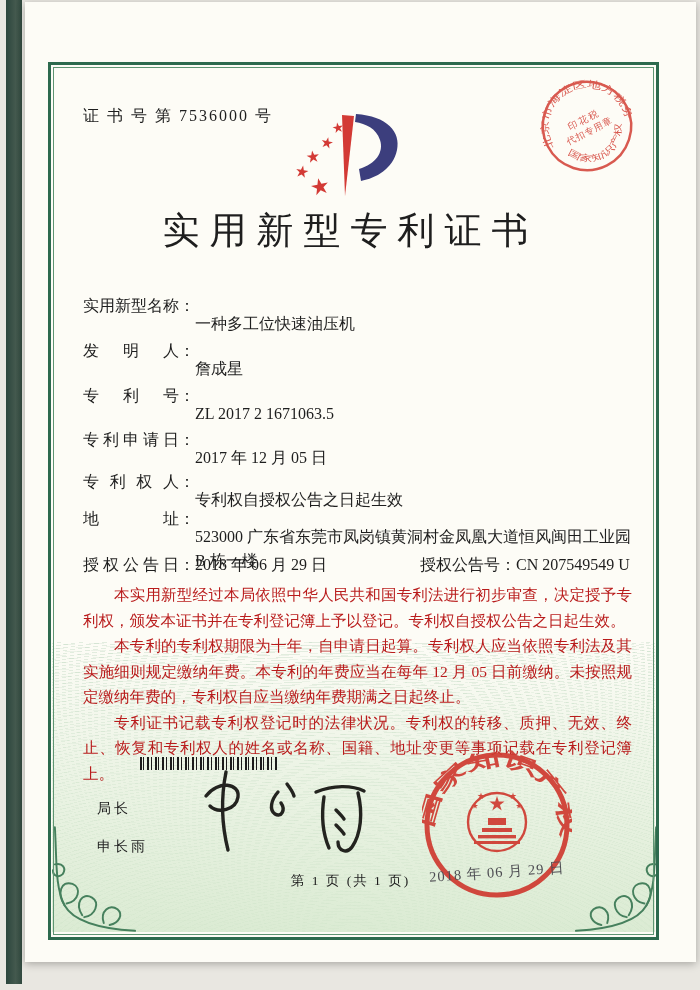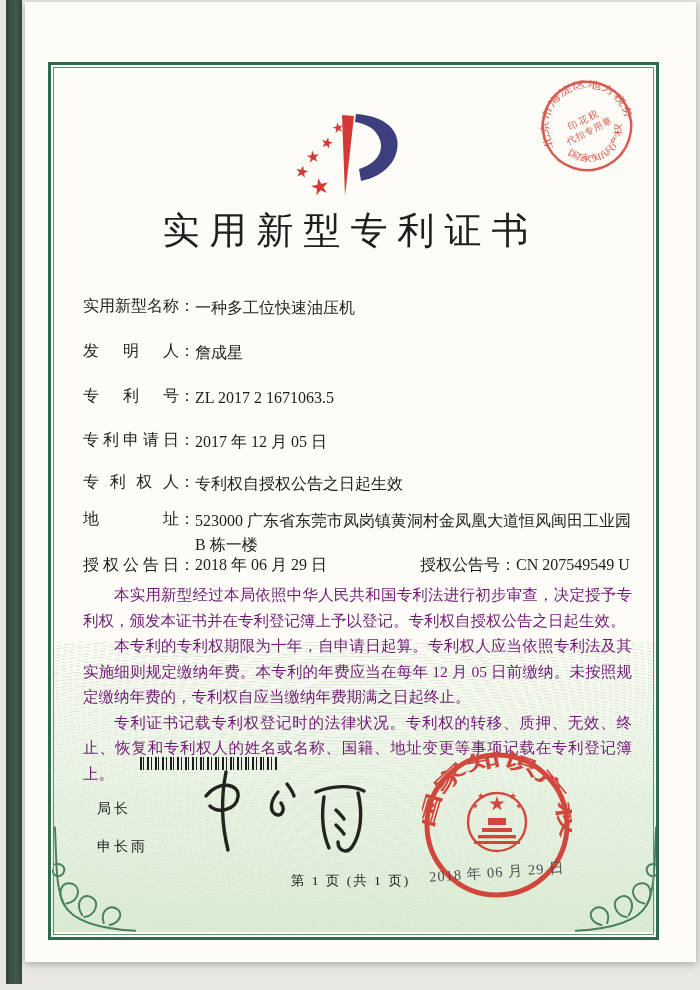--- a/index.html
+++ b/index.html
@@ -30,24 +30,24 @@
   }
   .cert-number { position:absolute; left:58px; top:104px; font-size:16px; letter-spacing:2px; z-index:3; }
   .logo { position:absolute; left:262px; top:112px; z-index:3; }
   .title {
     position:absolute; left:23px; top:204px; width:605px; text-align:center;
     font-size:37px; font-weight:400; letter-spacing:10px; z-index:3; white-space:nowrap;
   }
   .field { position:absolute; left:58px; font-size:16px; z-index:3; white-space:nowrap; }
   .flabel { display:inline-block; width:96px; text-align:justify; text-align-last:justify; vertical-align:top; }
   .fcolon { display:inline-block; width:16px; vertical-align:top; }
-  .fvalue { display:inline-block; max-width:440px; white-space:normal; line-height:24px; vertical-align:top; }
+  .fvalue { display:inline-block; max-width:440px; white-space:normal; line-height:24px; vertical-align:top;margin-top:16px; }
   .grant-right { position:absolute; left:337px; top:0; white-space:nowrap;font-family:Liberation Serif, serif; }
   .body-text { position:absolute; left:58px; top:580px; width:549px; z-index:3; }
-  .body-text p { margin:0; text-indent:2em; font-size:15.5px; line-height:25.5px; text-align:justify; color:#701a75; }
+  .body-text p { margin:0; text-indent:2em; font-size:15.5px; line-height:25.5px; text-align:justify; color:#b91c1c; }
   .director { position:absolute; left:72px; z-index:3; font-size:14px; letter-spacing:3px; }
   .sig { position:absolute; left:165px; top:760px; z-index:3; }
   .barcode {
     position:absolute; left:115px; top:755px; width:137px; height:13px; z-index:3;
     background-image:repeating-linear-gradient(90deg,#1c1c1c 0 2px,transparent 2px 3px,#1c1c1c 3px 4px,transparent 4px 7px,#1c1c1c 7px 9px,transparent 9px 11px,#1c1c1c 11px 12px,transparent 12px 15px);
   }
   .seal { position:absolute; left:397px; top:748px; z-index:4; opacity:.92; }
   .tax-stamp { position:absolute; left:514px; top:76px; z-index:4; transform:rotate(-27deg); opacity:.88; }
   .footer-page { position:absolute; left:23px; top:870px; width:605px; text-align:center; font-size:13.5px; letter-spacing:2px; z-index:3; }
   .flourish { position:absolute; top:822px; z-index:1; }
@@ -79,20 +79,21 @@
         <path d="M34,92 C26,80 34,68 44,74 C52,79 48,92 36,94"></path>
         <path d="M56,100 C52,88 62,80 70,86 C76,91 72,100 62,102"></path>
         <path d="M6,40 C14,38 18,44 14,50 C10,54 4,52 4,46"></path>
       </g>
     </svg>
 
     <div class="frame">
       <div class="frame-inner"></div>
     </div>
 
+    <div class="cert-number">证 书 号 第 7536000 号</div>
 
     <svg class="logo" width="118" height="86" viewBox="0 0 118 86">
       <path d="M55,1 L67,2 L58,82 Z" fill="#d33a35"></path>
       <path d="M69,0 C100,2 114,18 110,36 C106,55 89,64 74,67 L72,55 C89,50 97,38 93,26 C89,14 79,10 68,8 Z" fill="#3c3e7d"></path>
       <g fill="#d33a35">
         <path transform="translate(33,73) scale(9) rotate(-12)" d="M0,-1 L0.2245,-0.309 0.951,-0.309 0.363,0.118 0.588,0.809 0,0.382 -0.588,0.809 -0.363,0.118 -0.951,-0.309 -0.2245,-0.309 Z"></path>
         <path transform="translate(15,58) scale(6.5) rotate(10)" d="M0,-1 L0.2245,-0.309 0.951,-0.309 0.363,0.118 0.588,0.809 0,0.382 -0.588,0.809 -0.363,0.118 -0.951,-0.309 -0.2245,-0.309 Z"></path>
         <path transform="translate(26,43) scale(6.5) rotate(-8)" d="M0,-1 L0.2245,-0.309 0.951,-0.309 0.363,0.118 0.588,0.809 0,0.382 -0.588,0.809 -0.363,0.118 -0.951,-0.309 -0.2245,-0.309 Z"></path>
         <path transform="translate(40,29) scale(6) rotate(12)" d="M0,-1 L0.2245,-0.309 0.951,-0.309 0.363,0.118 0.588,0.809 0,0.382 -0.588,0.809 -0.363,0.118 -0.951,-0.309 -0.2245,-0.309 Z"></path>
         <path transform="translate(51,14) scale(5.5) rotate(-10)" d="M0,-1 L0.2245,-0.309 0.951,-0.309 0.363,0.118 0.588,0.809 0,0.382 -0.588,0.809 -0.363,0.118 -0.951,-0.309 -0.2245,-0.309 Z"></path>

